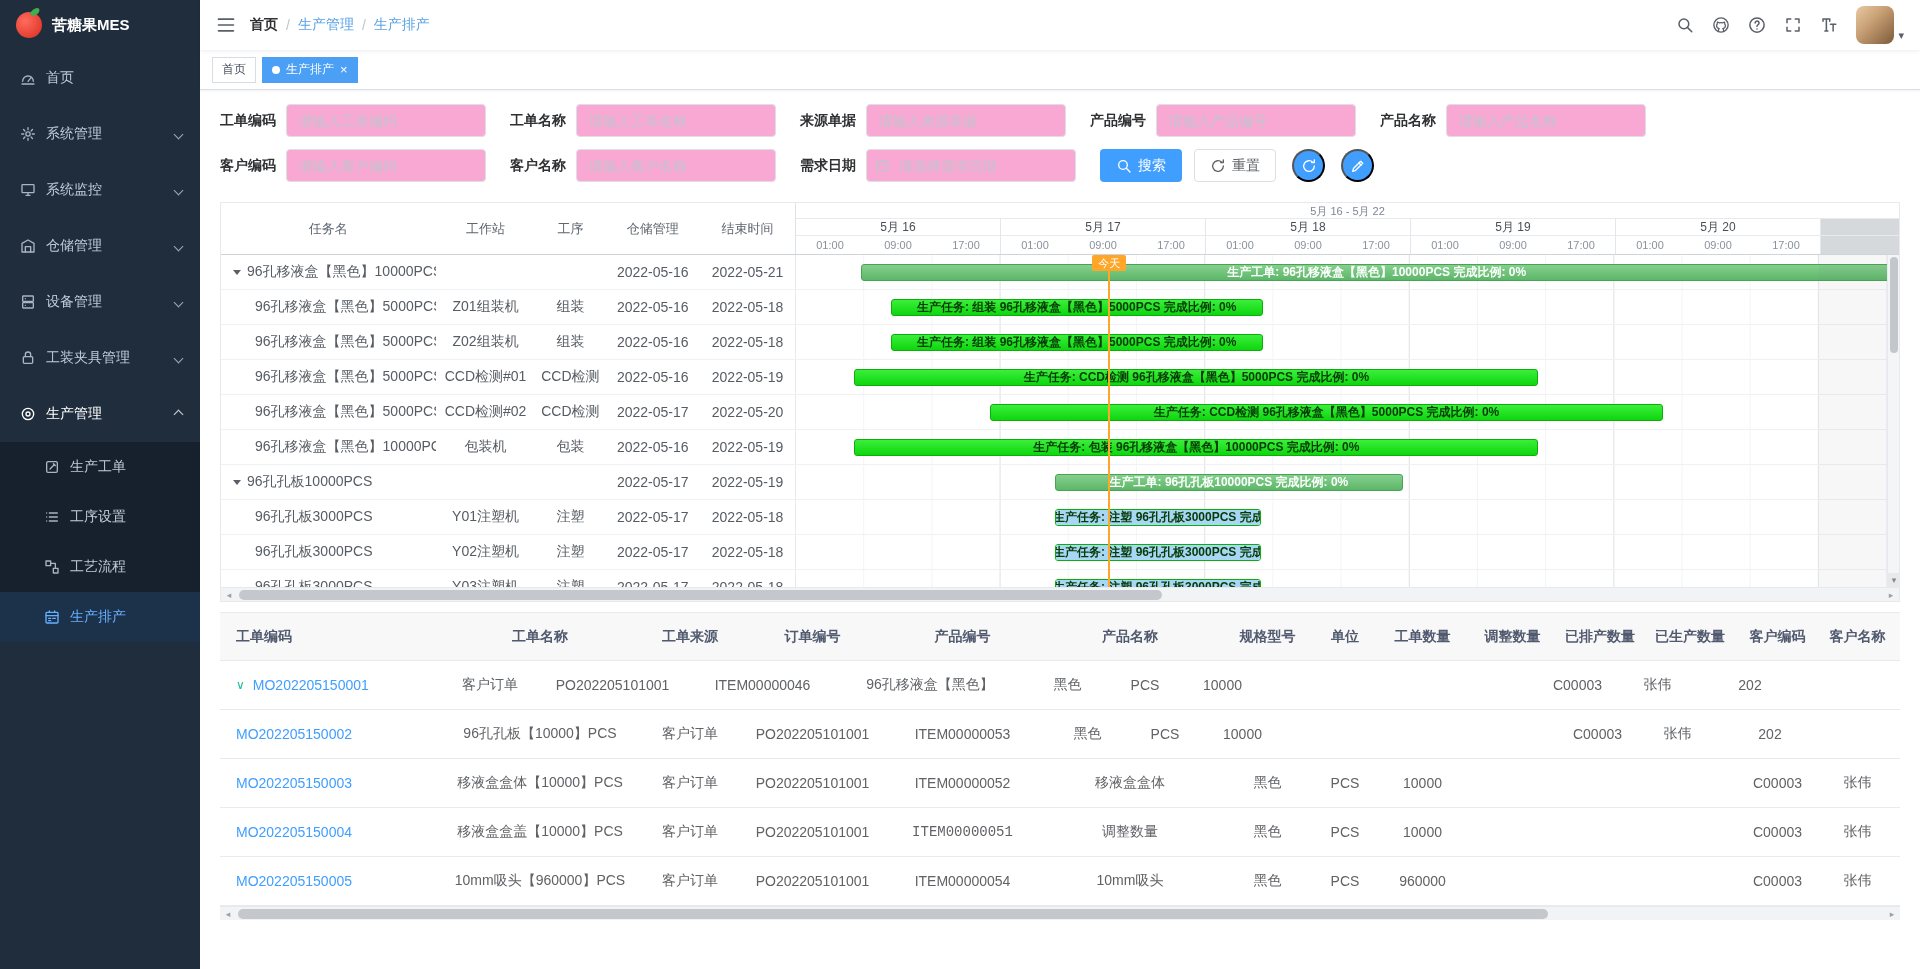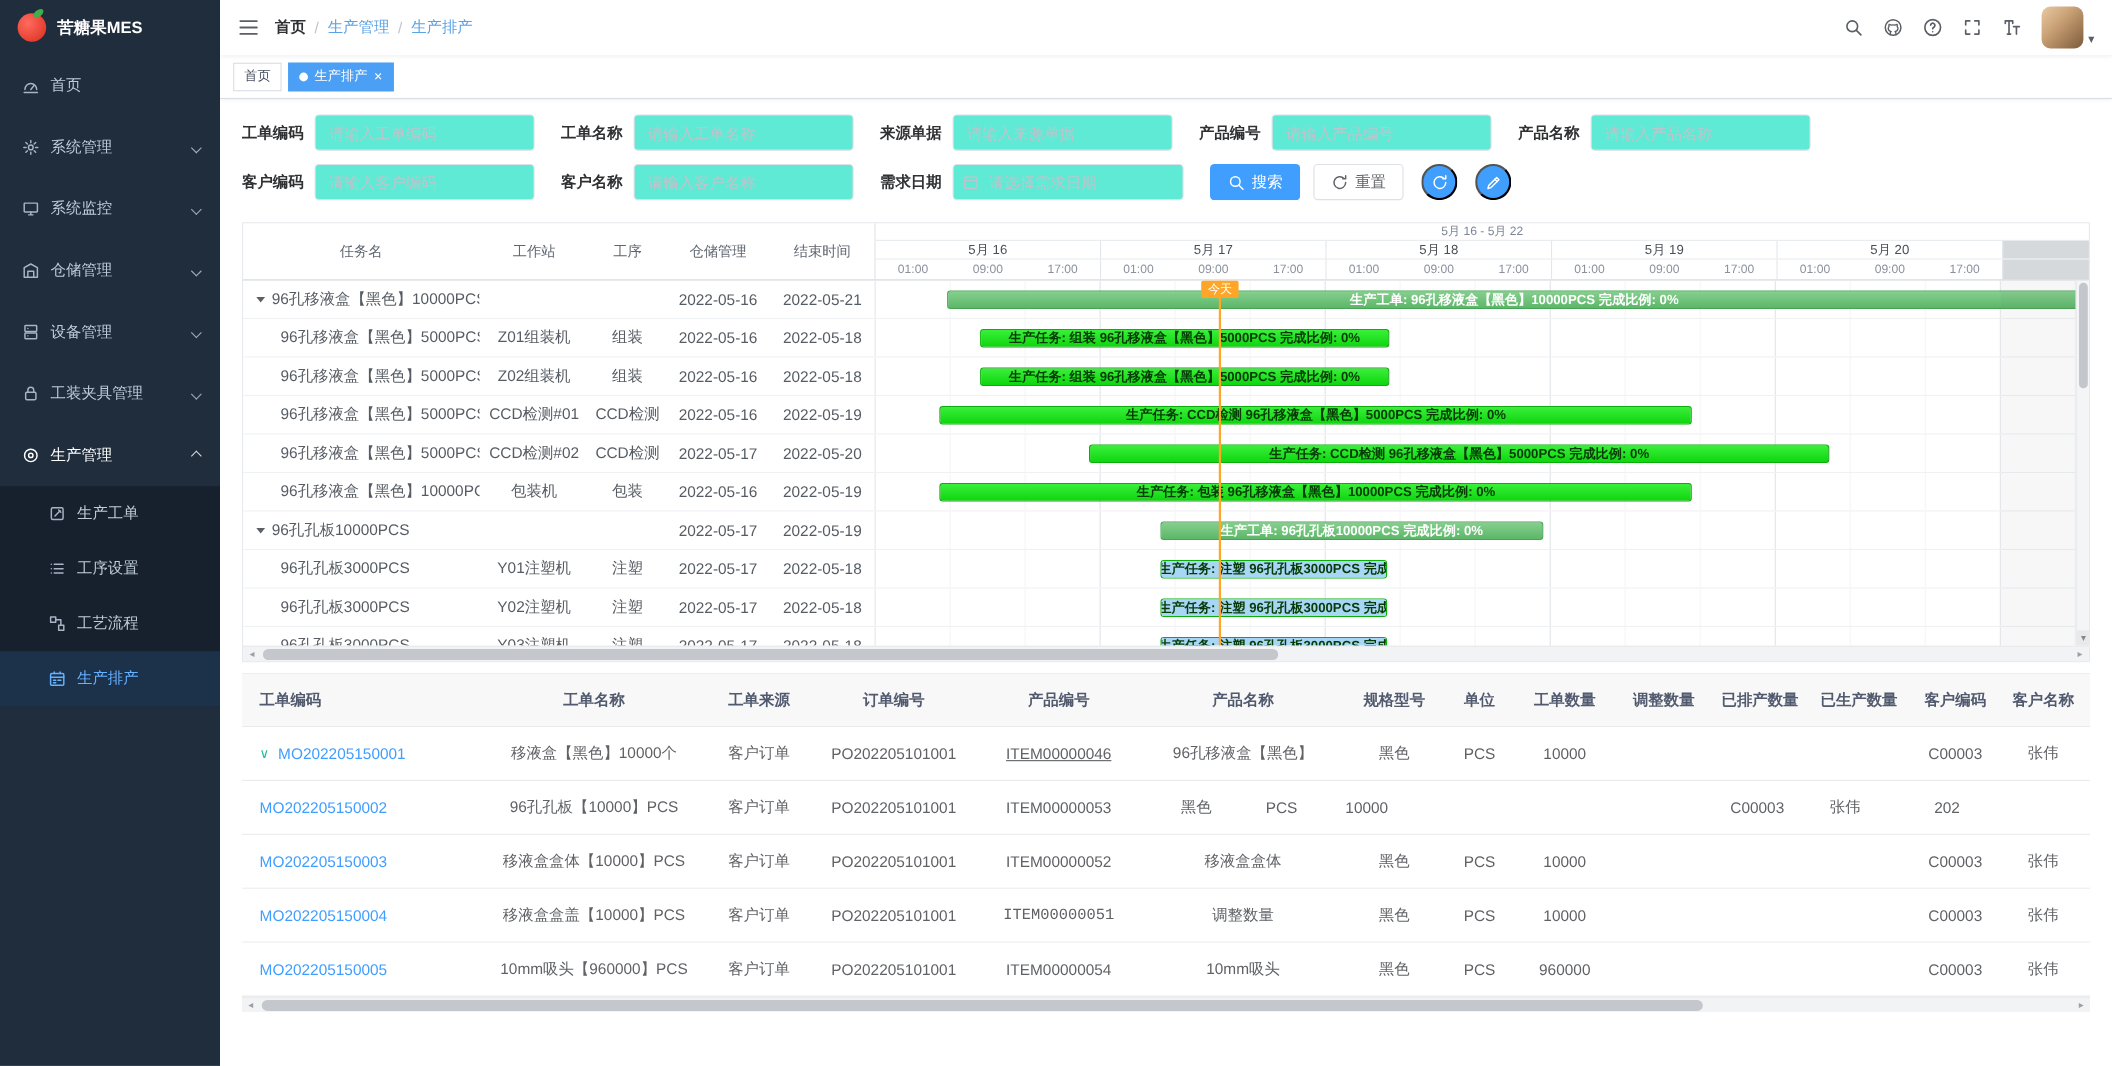--- a/index.html
+++ b/index.html
@@ -50,21 +50,21 @@
 .tab.active{background:var(--tab-active,#4ba0f5);border-color:var(--tab-active,#4ba0f5);color:#fff}
 .tab-dot{width:8px;height:8px;border-radius:50%;background:#fff;margin-right:6px}
 .tab-close{margin-left:6px;font-size:13px;line-height:1;cursor:pointer}
 
 
 .filters{padding:14px 20px 0}
 .frow{display:flex;align-items:center;margin-bottom:12px}
 .field{display:flex;align-items:center;margin-right:24px}
 .field-label{font-weight:700;font-size:14px;color:#303133;margin-right:10px;white-space:nowrap}
 .input-wrap{position:relative;display:inline-flex;align-items:center}
-.text-input{width:200px;height:33px;border:1px solid #dcdfe6;border-radius:4px;padding:0 12px;font-size:14px;color:#606266;outline:none;font-family:inherit;background:#5eead4}
+.text-input{width:200px;height:33px;border:1px solid #dcdfe6;border-radius:4px;padding:0 12px;font-size:14px;color:#606266;outline:none;font-family:inherit;background:#f9a8d4}
 .text-input::placeholder{color:#c0c4cc}
 .input-wrap.date .text-input{padding-left:32px;width:210px}
 .input-icon{position:absolute;left:9px;color:#c0c4cc;font-size:15px}
 .btn{height:33px;display:inline-flex;align-items:center;gap:6px;border-radius:4px;padding:0 15px;font-size:14px;cursor:pointer;border:1px solid transparent;white-space:nowrap}
 .btn-primary{background:var(--accent,#409eff);color:#fff}
 .btn-default{background:#fff;color:#606266;border-color:#dcdfe6}
 .btn-circle{width:33px;height:33px;border-radius:50%;background:var(--accent,#409eff);color:#fff;display:inline-flex;align-items:center;justify-content:center;cursor:pointer;font-size:15px}
 .btn + .btn{margin-left:12px}
 .btn-circle{margin-left:16px}
 
@@ -650,24 +650,23 @@
           <div class="ocell" style="width: 85px;">客户编码</div>
           <div class="ocell" style="width: 75px;">客户名称</div>
           <div class="ocell" style="width: 110px;">需求日期</div>
         </div>
       <div>
           <div class="orow">
             <div class="ocell code" style="width: 220px;">
               <span class="row-chev">∨</span>
               <span class="olink">MO202205150001</span>
             </div>
-            <div class="ocell" style="width: 200px;">移液盒【黑色】10000个</div>
             <div class="ocell" style="width: 100px;">客户订单</div>
             <div class="ocell" style="width: 145px;">PO202205101001</div>
-            <div class="ocell" style="width: 155px; text-decoration: underline;">ITEM00000046</div>
+            <div class="ocell" style="width: 155px;">ITEM00000046</div>
             <div class="ocell" style="width: 180px;">96孔移液盒【黑色】</div>
             <div class="ocell" style="width: 95px;">黑色</div>
             <div class="ocell" style="width: 60px;">PCS</div>
             <div class="ocell" style="width: 95px;">10000</div>
             <div class="ocell" style="width: 85px;"></div>
             <div class="ocell" style="width: 90px;"></div>
             <div class="ocell" style="width: 90px;"></div>
             <div class="ocell" style="width: 85px;">C00003</div>
             <div class="ocell" style="width: 75px;">张伟</div>
             <div class="ocell" style="width: 110px;">202</div>

